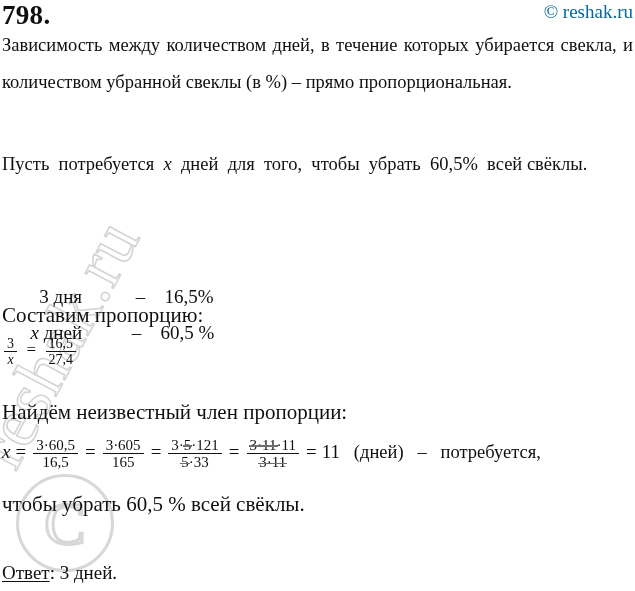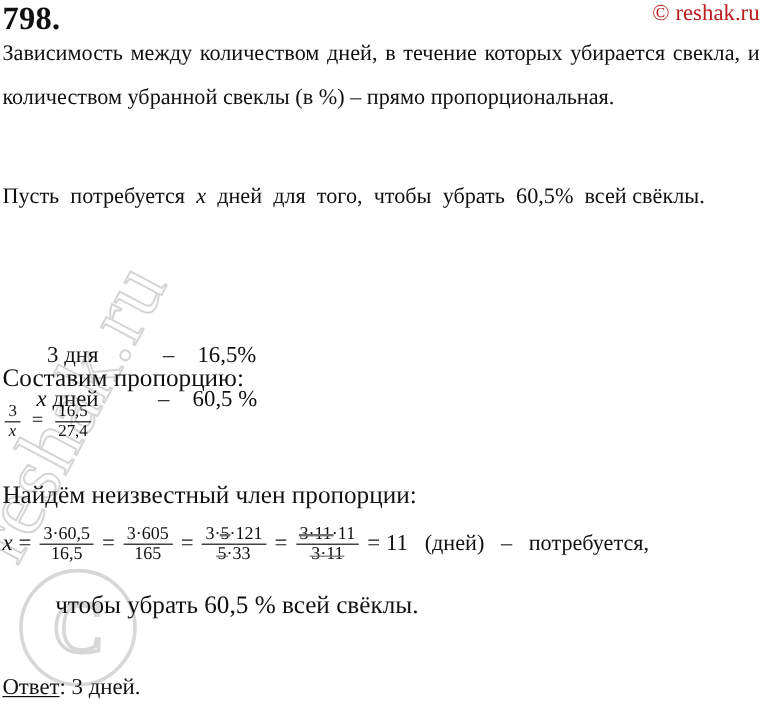--- a/index.html
+++ b/index.html
@@ -81,21 +81,21 @@
     top: 0px;
     font-size: 27px;
     font-weight: bold;
     letter-spacing: 0.3px;
   }
   .copyright {
     left: 0; top: 1px;
     width: 633px;
     text-align: right;
     font-size: 19px;
-    color: #b91c1c;
+    color: #0369a1;
   }
 
   .para {
     left: 2px;
     width: 631px;
     font-size: 18.5px;
     line-height: 37px;
     text-align: justify;
     text-justify: inter-word;
   }
@@ -209,20 +209,20 @@
         <span class="den">27,4</span>
       </span>
     </div>
 
     <div class="abs line" style="top:400px;">Найдём неизвестный член пропорции:</div>
 
     <div class="abs eq-main" style="top:437px;">
       <span class="it">x</span><span class="eqsign">=</span><span class="frac"><span class="num">3·60,5</span><span class="den">16,5</span></span><span class="eqsign">=</span><span class="frac"><span class="num">3·605</span><span class="den">165</span></span><span class="eqsign">=</span><span class="frac"><span class="num"><span>3·</span><span class="cancel">5</span><span>·121</span></span><span class="den"><span class="cancel">5</span><span>·33</span></span></span><span class="eqsign">=</span><span class="frac"><span class="num"><span class="cancel">3·11</span><span>·11</span></span><span class="den"><span class="cancel">3·11</span></span></span><span class="eqsign">=</span><span>11</span><span class="tail">&nbsp;&nbsp; </span><span class="tail">(дней)</span><span class="tail">&nbsp;&nbsp; </span><span class="tail">–</span><span class="tail">&nbsp;&nbsp; </span><span class="tail">потребуется,</span>
     </div>
 
-    <div class="abs line" style="top:492px;margin-left:44px;">чтобы убрать 60,5 % всей свёклы.</div>
+    <div class="abs line" style="top:492px;">чтобы убрать 60,5 % всей свёклы.</div>
 
     <div class="abs answer" style="top:562px;">
       <span class="u">Ответ</span><span>: 3 дней.</span>
     </div>
 
   </div>
 </div>
 
 </body></html>

